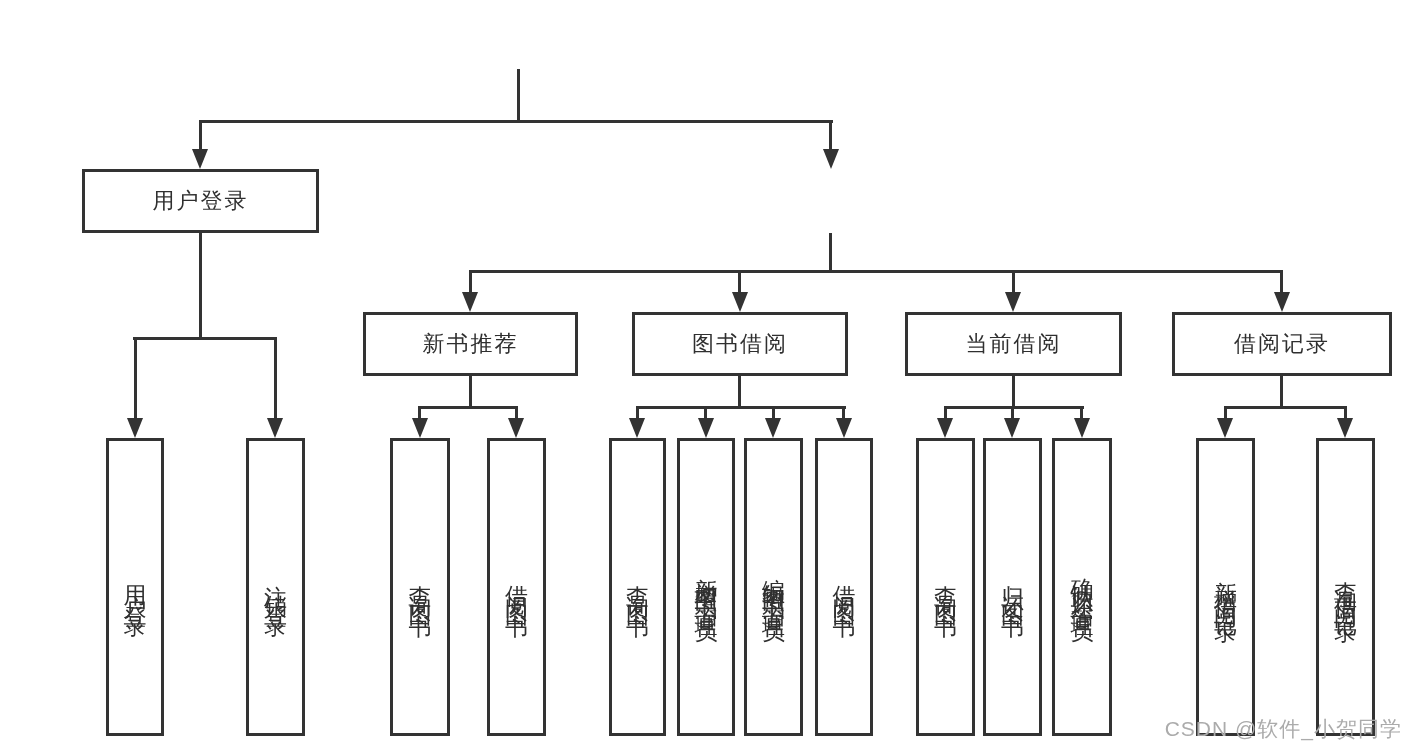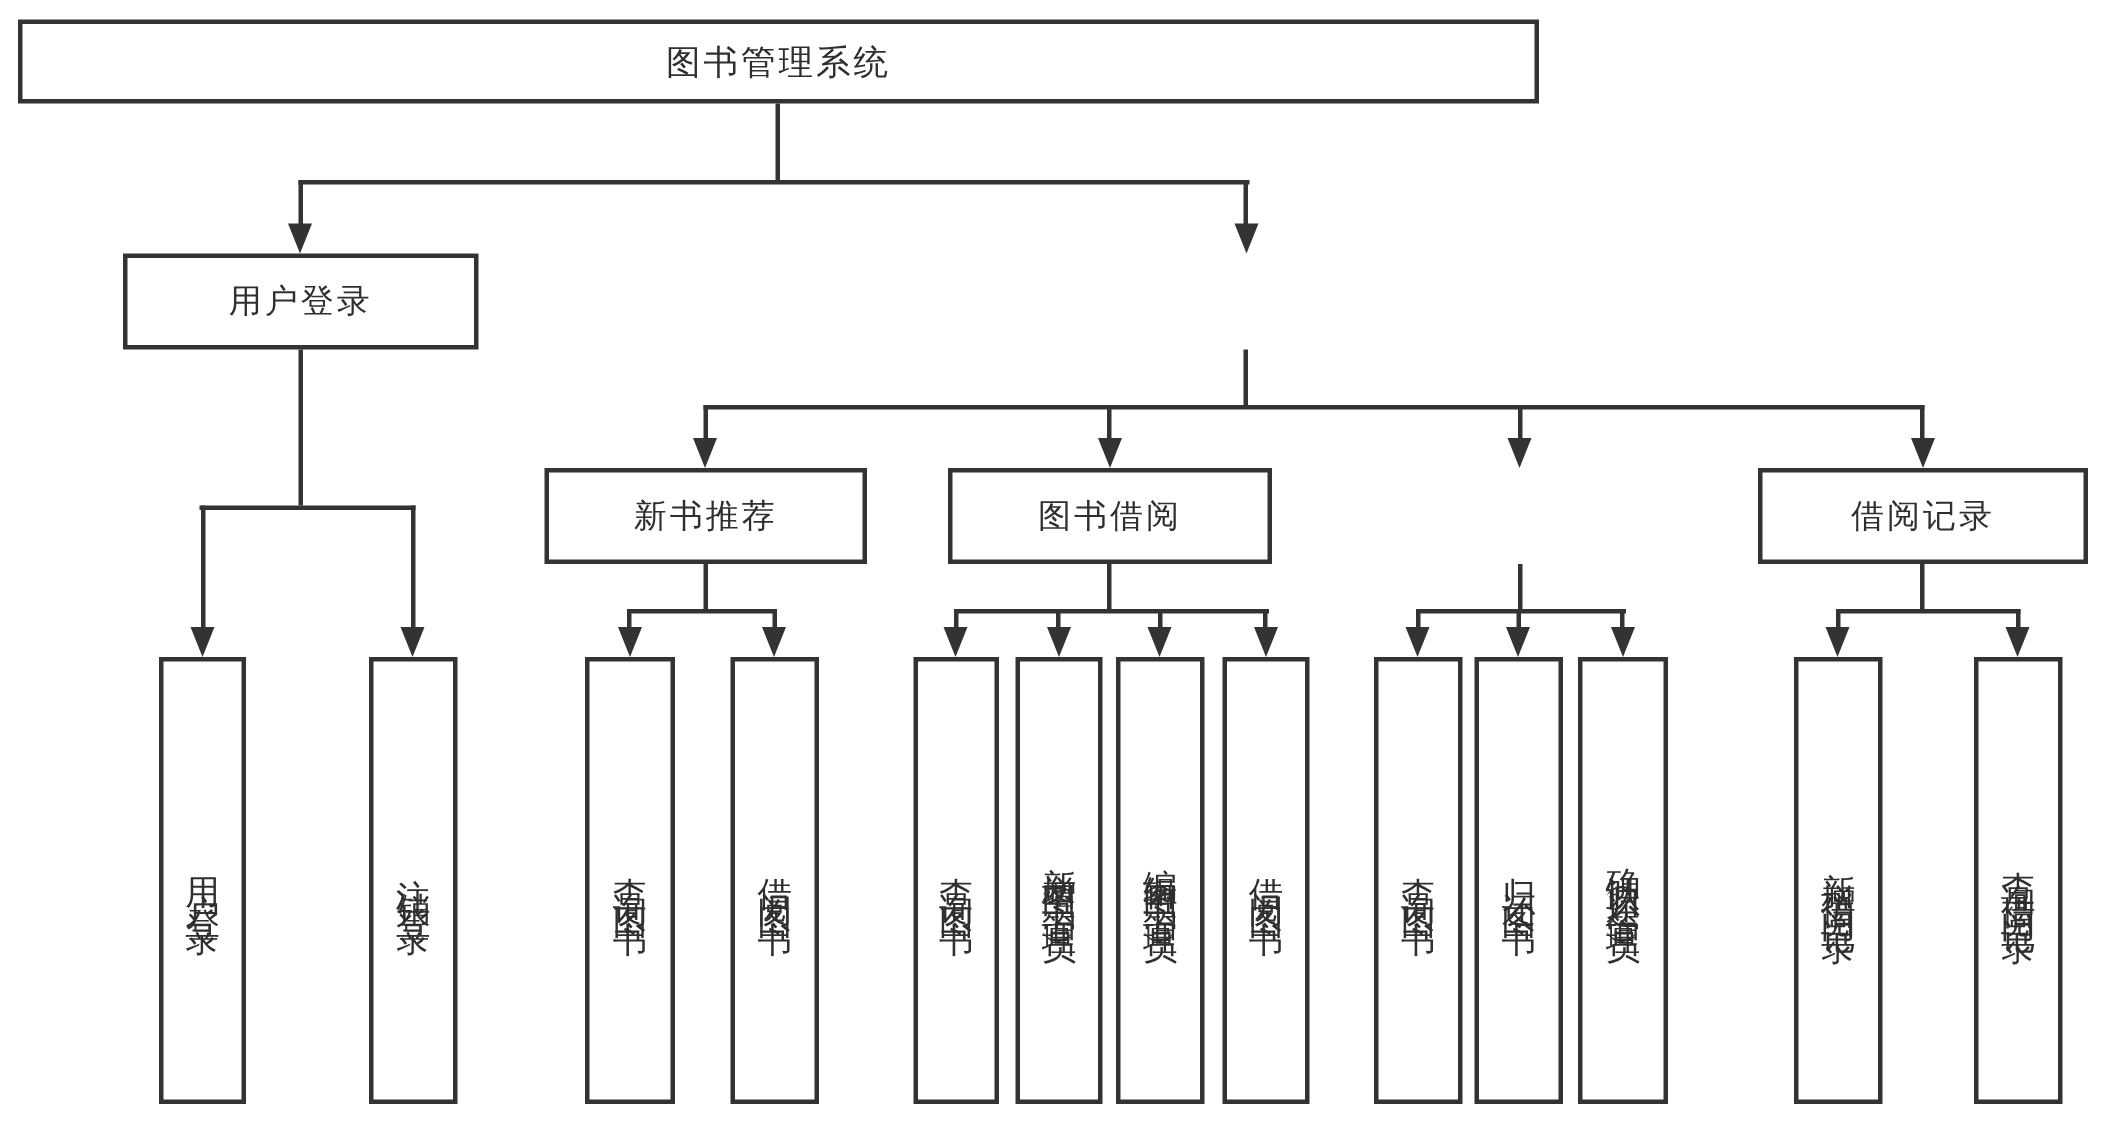--- a/index.html
+++ b/index.html
@@ -66,21 +66,20 @@
     color: #ababab;
     letter-spacing: 1px;
     white-space: nowrap;
   }
 </style>
 </head>
 <body>
 
 <div class="canvas">
 
-  <div class="node root" style="left:12px; top:13px; width:1014px; height:56px;">图书管理系统</div>
 
   <div class="line" style="left:517px; top:69px; width:3px; height:51px;"></div>
   <div class="line" style="left:199px; top:120px; width:634px; height:3px;"></div>
   <div class="line" style="left:199px; top:120px; width:3px; height:30px;"></div>
   <div class="arrow" style="left:192px; top:149px;"></div>
   <div class="line" style="left:829px; top:120px; width:3px; height:30px;"></div>
   <div class="arrow" style="left:823px; top:149px;"></div>
 
   <div class="node" style="left:82px; top:169px; width:237px; height:64px;">用户登录</div>
 
@@ -97,20 +96,21 @@
   <div class="arrow" style="left:462px; top:292px;"></div>
   <div class="line" style="left:738px; top:270px; width:3px; height:24px;"></div>
   <div class="arrow" style="left:732px; top:292px;"></div>
   <div class="line" style="left:1012px; top:270px; width:3px; height:24px;"></div>
   <div class="arrow" style="left:1005px; top:292px;"></div>
   <div class="line" style="left:1280px; top:270px; width:3px; height:24px;"></div>
   <div class="arrow" style="left:1274px; top:292px;"></div>
 
   <div class="node" style="left:632px; top:312px; width:216px; height:64px;">图书借阅</div>
   <div class="node" style="left:363px; top:312px; width:215px; height:64px;">新书推荐</div>
+  <div class="node" style="left:905px; top:312px; width:217px; height:64px;">当前借阅</div>
   <div class="node" style="left:1172px; top:312px; width:220px; height:64px;">借阅记录</div>
 
   <div class="line" style="left:469px; top:376px; width:3px; height:30px;"></div>
   <div class="line" style="left:418px; top:406px; width:100px; height:3px;"></div>
   <div class="line" style="left:418px; top:406px; width:3px; height:14px;"></div>
   <div class="arrow" style="left:412px; top:418px;"></div>
   <div class="line" style="left:515px; top:406px; width:3px; height:14px;"></div>
   <div class="arrow" style="left:508px; top:418px;"></div>
 
   <div class="line" style="left:738px; top:376px; width:3px; height:30px;"></div>
@@ -177,14 +177,15 @@
     <span>确认归还（管理员）</span>
   </div>
 
   <div class="leaf ls6" style="left:1196px; width:59px;">
     <span>新增借阅记录</span>
   </div>
   <div class="leaf ls6" style="left:1316px; width:59px;">
     <span>查询借阅记录</span>
   </div>
 
+  <div class="watermark">CSDN @软件_小贺同学</div>
 
 </div>
 
 </body></html>

